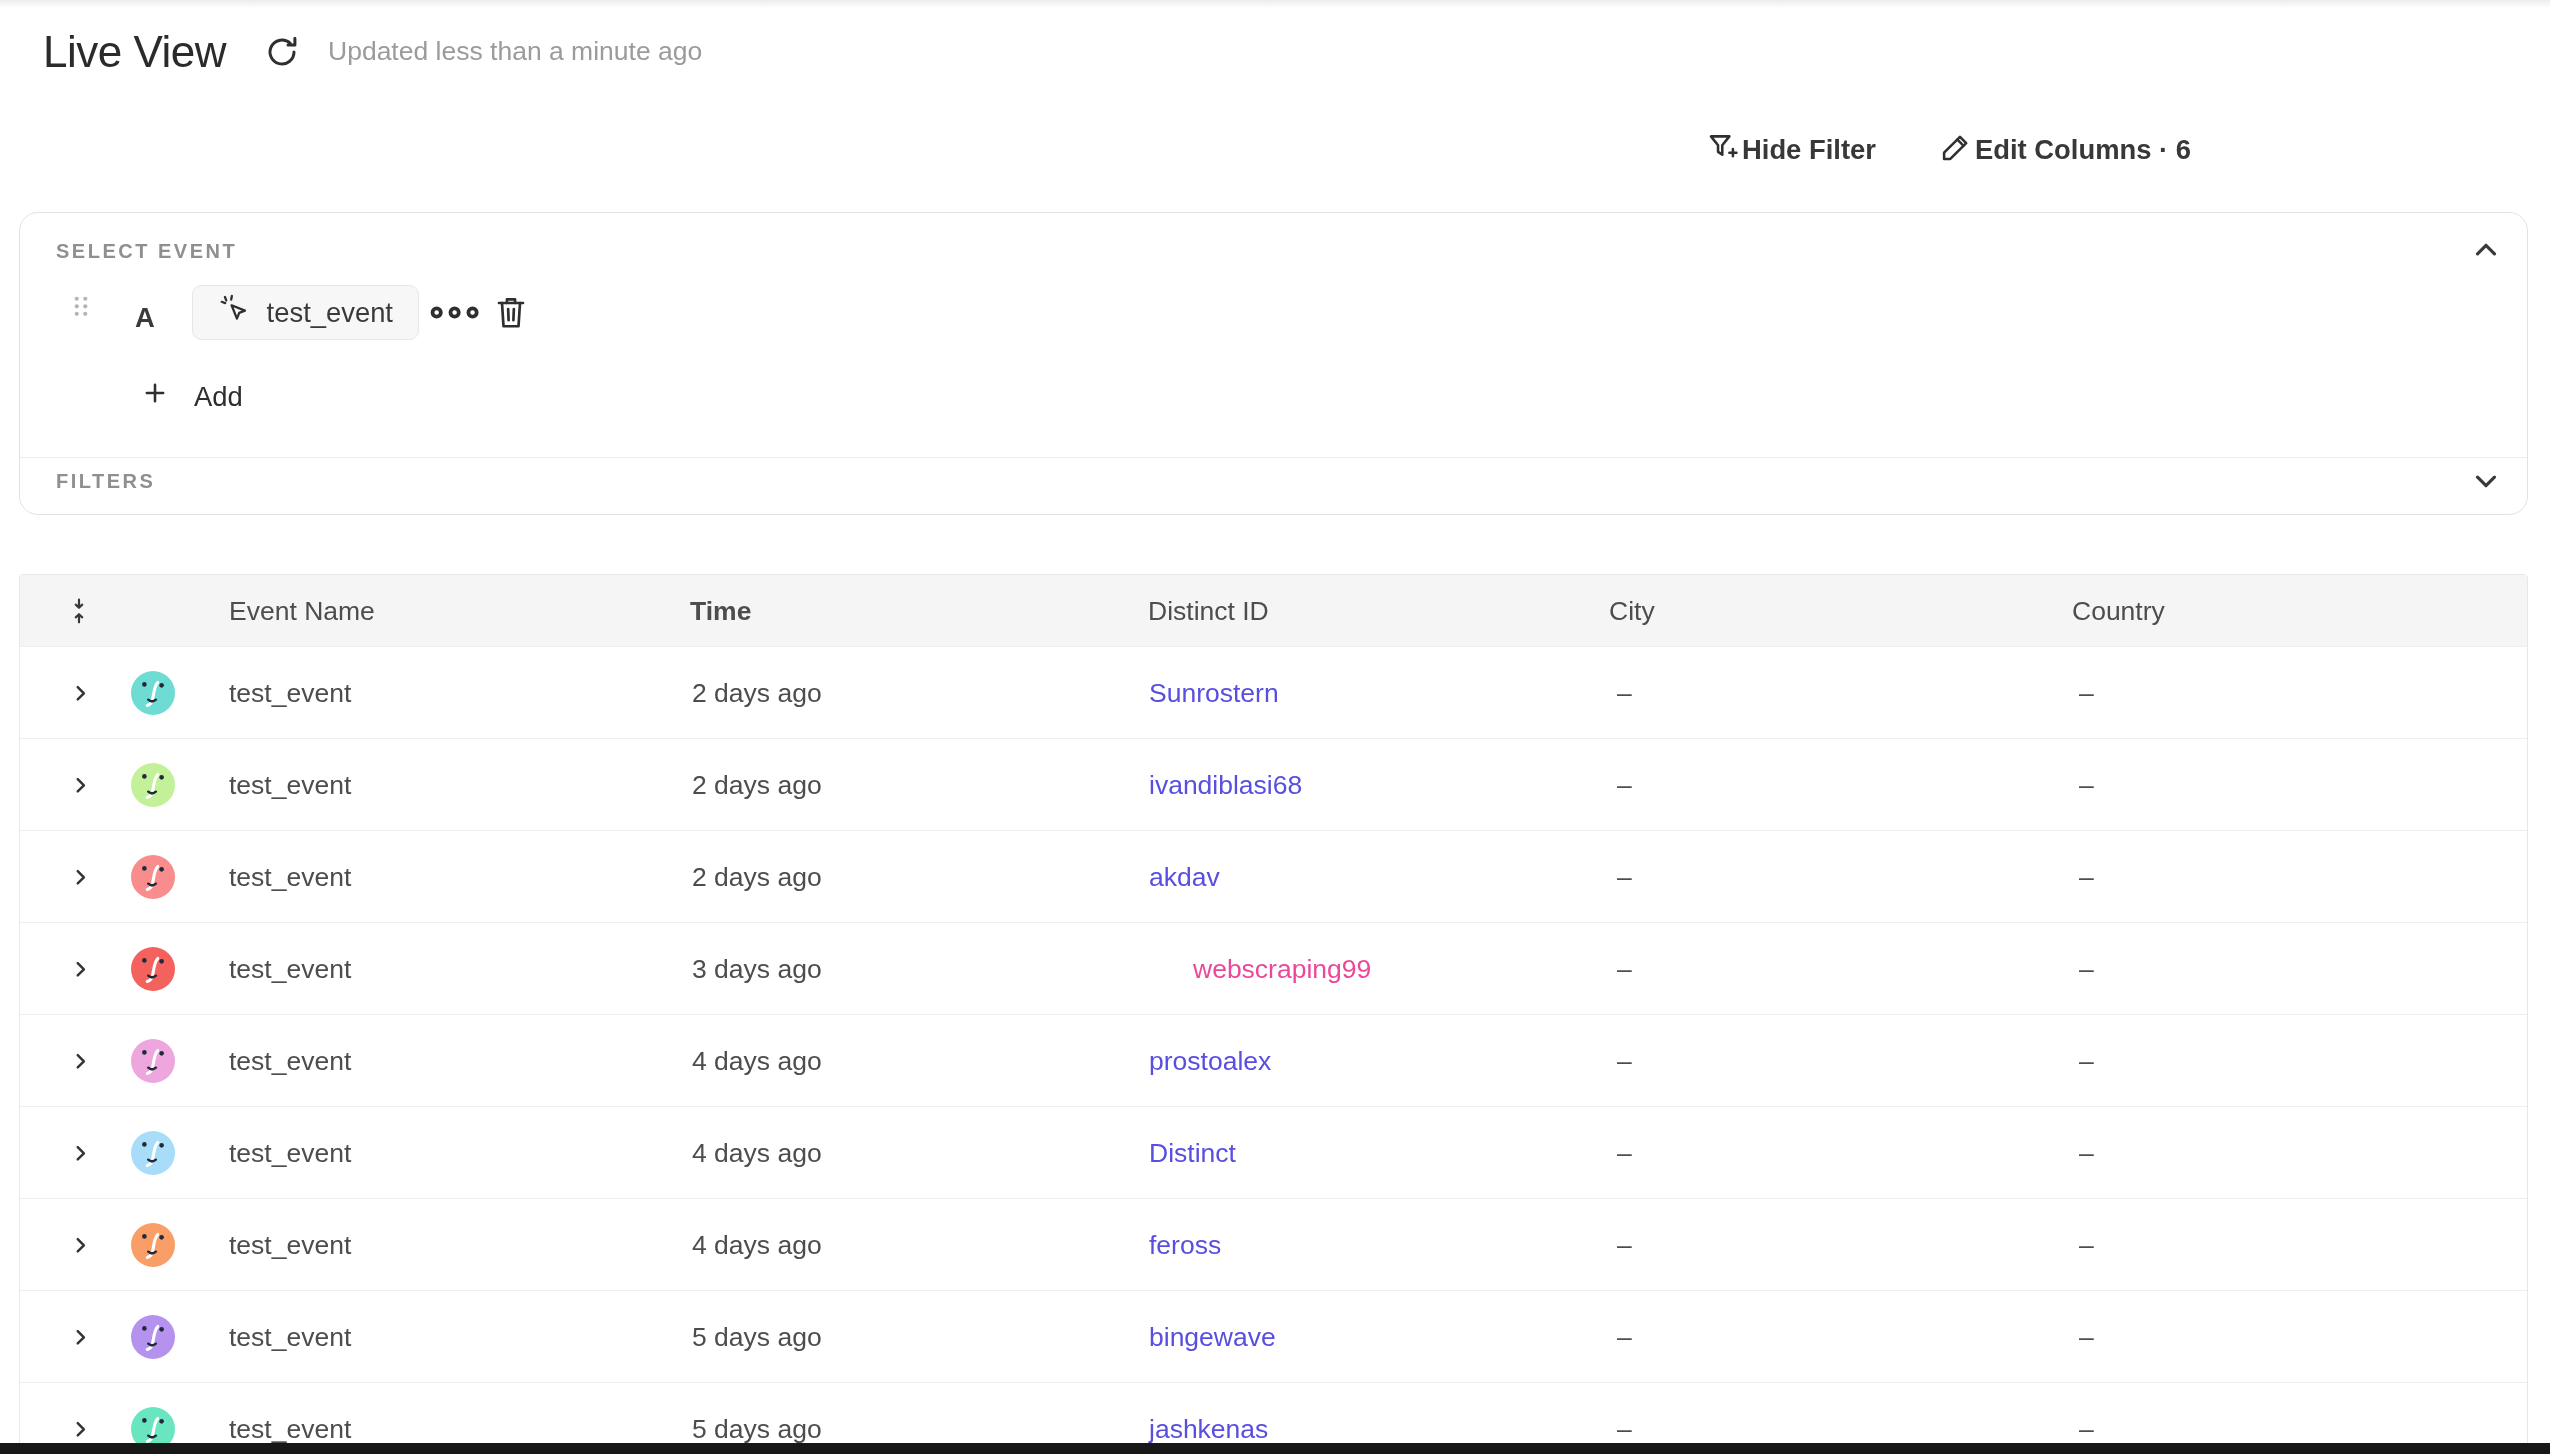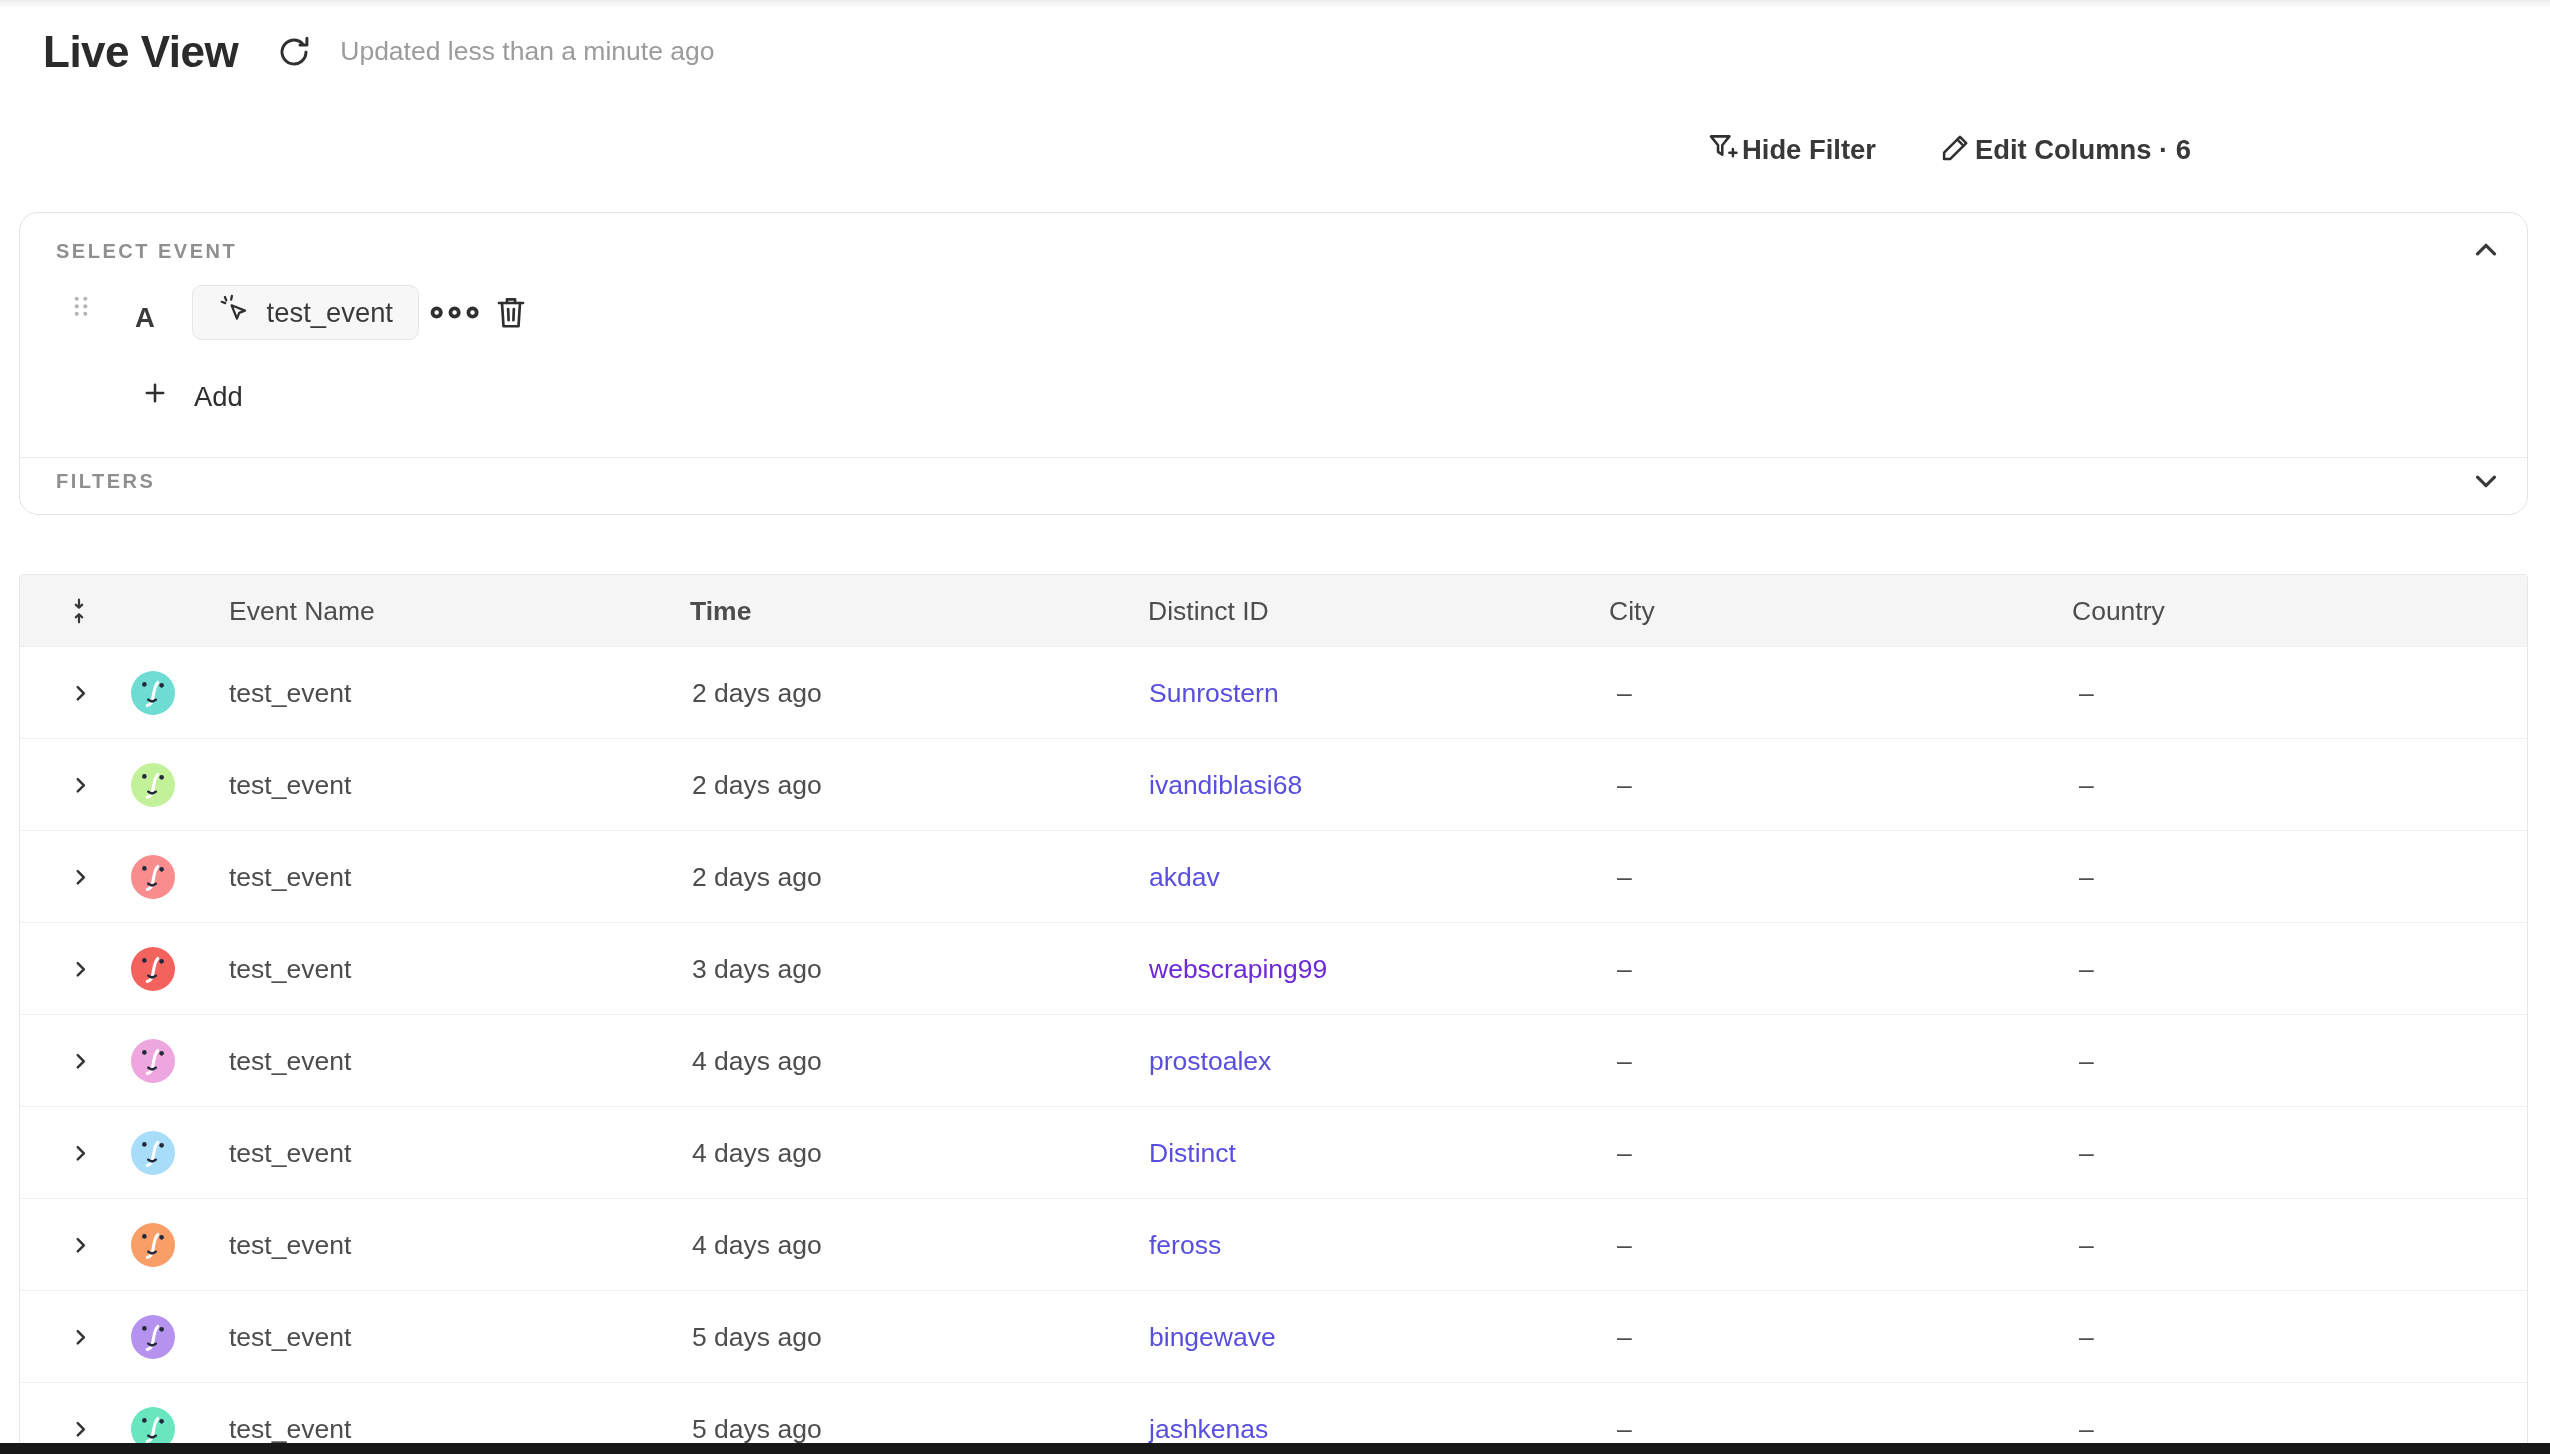--- a/index.html
+++ b/index.html
@@ -6,21 +6,21 @@
   html,body { margin:0; padding:0; background:#fff; }
   .page {
     position:relative; width:2550px; height:1455px; overflow:hidden;
     background:#ffffff; font-family:"Liberation Sans", sans-serif;
   }
   .top-shade { position:absolute; left:0; top:0; width:100%; height:7.6px;
     background:linear-gradient(#ececec, rgba(255,255,255,0)); }
 
   
   .hdr { position:absolute; left:43px; top:26.5px; display:flex; align-items:center; }
-  .title { font-size:44px; font-weight:700; color:#2b2b2b; letter-spacing:-0.5px; }
+  .title { font-size:44px; font-weight:400; color:#2b2b2b; letter-spacing:-0.5px; }
   .refresh-wrap { margin-left:38px; width:36px; height:36px; cursor:pointer; }
   .updated { margin-left:28px; font-size:26.5px; color:#9b9b9b; }
 
   
   .tool-btn { position:absolute; top:131px; display:flex; align-items:center; gap:2px;
     font-size:27.4px; font-weight:600; color:#383838; cursor:pointer; height:38px; }
   .tool-btn svg { flex:0 0 auto; }
   .btn-hide { left:1706px; }
   .btn-edit { left:1939px; }
   .search { position:absolute; left:2251px; top:115px; width:286px; height:61px;
@@ -263,21 +263,21 @@
     <span class="avatar" style="background: rgb(244, 98, 94);">
       <svg width="44" height="44" viewBox="0 0 46 46">
         <path d="M17 36 C26 34 21 20 28 12" stroke="#ffffff" stroke-width="3.2" fill="none" stroke-linecap="round"></path>
         <circle cx="14" cy="14" r="2.4" fill="#23283a"></circle>
         <circle cx="32" cy="15" r="2.4" fill="#23283a"></circle>
         <path d="M18 30 q4 3.6 8 0" stroke="#23283a" stroke-width="2.6" fill="none" stroke-linecap="round"></path>
       </svg>
     </span>
     <span class="cell ev">test_event</span>
     <span class="cell tm">3 days ago</span>
-    <a class="cell id" style="color: #6d28d9;">webscraping99</a>
+    <a class="cell id" style="color: #ec4899; margin-left: 44px;">webscraping99</a>
     <span class="cell city">–</span>
     <span class="cell country">–</span>
   </div>
         <div class="trow">
     <span class="row-chev">
       <svg width="24.6" height="24.6" viewBox="0 0 24 24" fill="none" stroke="#333" stroke-width="2.4" stroke-linecap="round" stroke-linejoin="round">
         <polyline points="9.5 6 15.5 12 9.5 18"></polyline>
       </svg>
     </span>
     <span class="avatar" style="background: rgb(237, 166, 222);">

